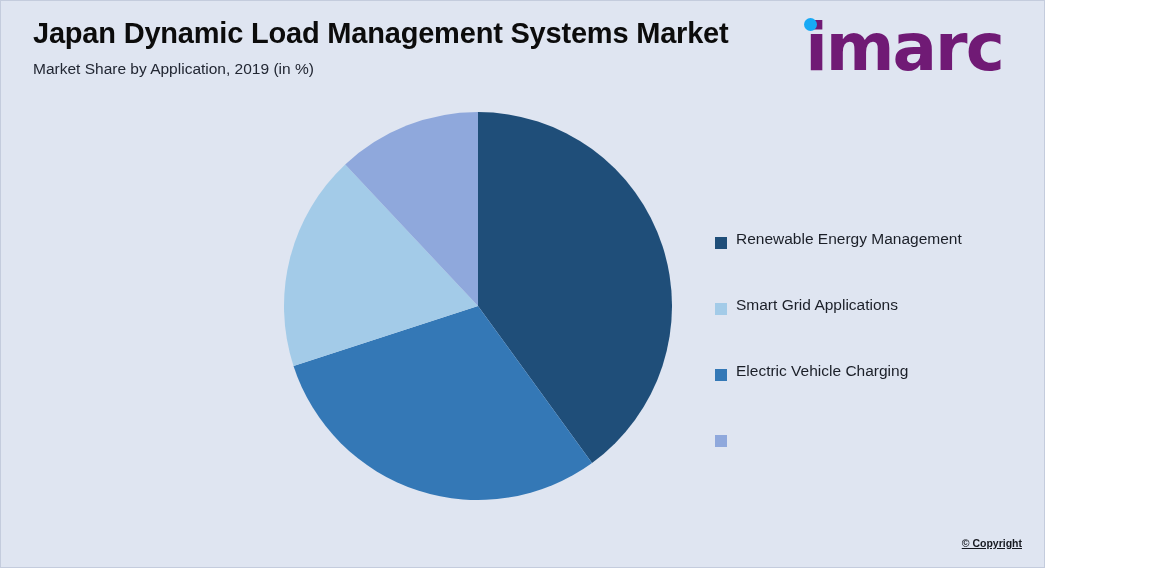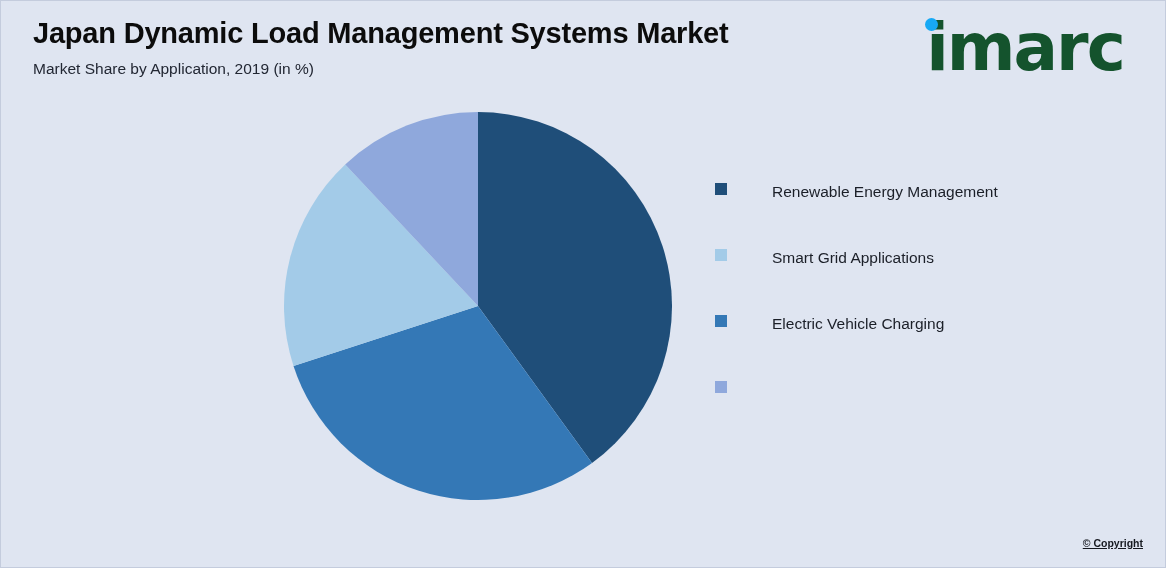--- a/index.html
+++ b/index.html
@@ -6,21 +6,21 @@
   html, body {
     margin: 0;
     padding: 0;
     background: #ffffff;
   }
   body {
     font-family: "Liberation Sans", sans-serif;
   }
   #infographic {
     position: relative;
-    width: 1166px;
+    width: 1045px;
     height: 568px;
     background: #dfe5f1;
     border: 1px solid #c4ccdd;
     box-sizing: border-box;
     overflow: hidden;
   }
 
   
   .header {
     position: absolute;
@@ -61,21 +61,21 @@
     width: 100%;
   }
   .logo-word {
     position: absolute;
     left: 0;
     top: 0;
     width: 100%;
     font-family: "DejaVu Sans", sans-serif;
     font-size: 66px;
     font-weight: bold;
-    color: #14532d;
+    color: #701a75;
     letter-spacing: -2px;
     line-height: 66px;
     text-align: center;
   }
   .logo-dot {
     position: absolute;
     width: 13px;
     height: 13px;
     border-radius: 50%;
     background: #17a9f5;
@@ -108,23 +108,22 @@
 
   
   .legend {
     position: absolute;
     left: 714px;
     top: 182px;
     width: 400px;
   }
   .legend-item {
     display: flex;
-    align-items: flex-start;
+    align-items: flex-end;
     height: 66px;
-    gap: 36px;
   }
   .legend-swatch {
     width: 12px;
     height: 12px;
     flex: 0 0 12px;
     margin-right: 9px;
   }
   .legend-label {
     font-size: 15.5px;
     color: #1b1f28;

